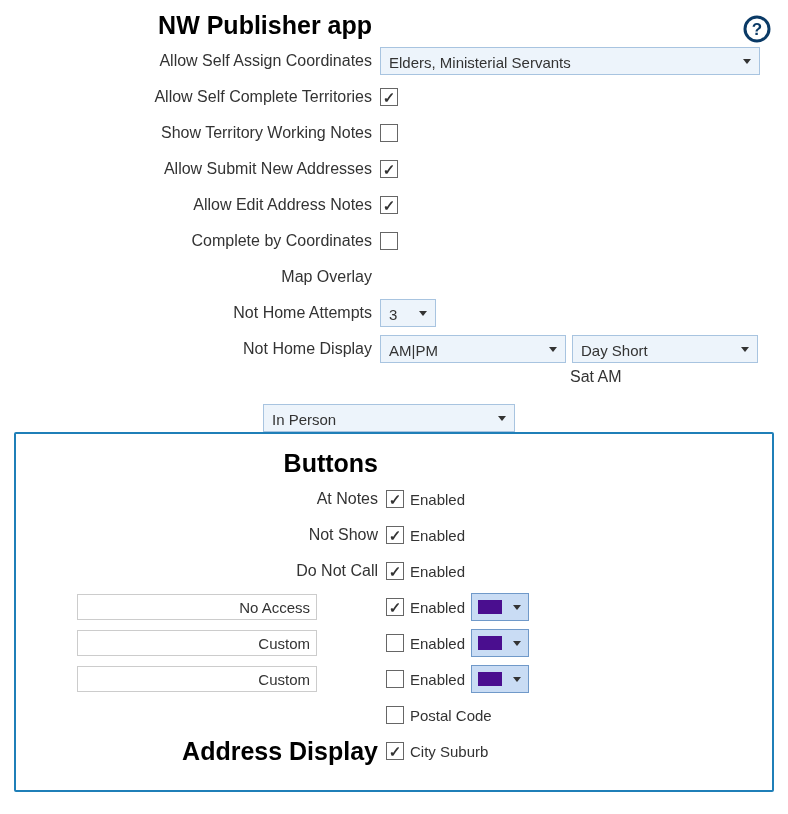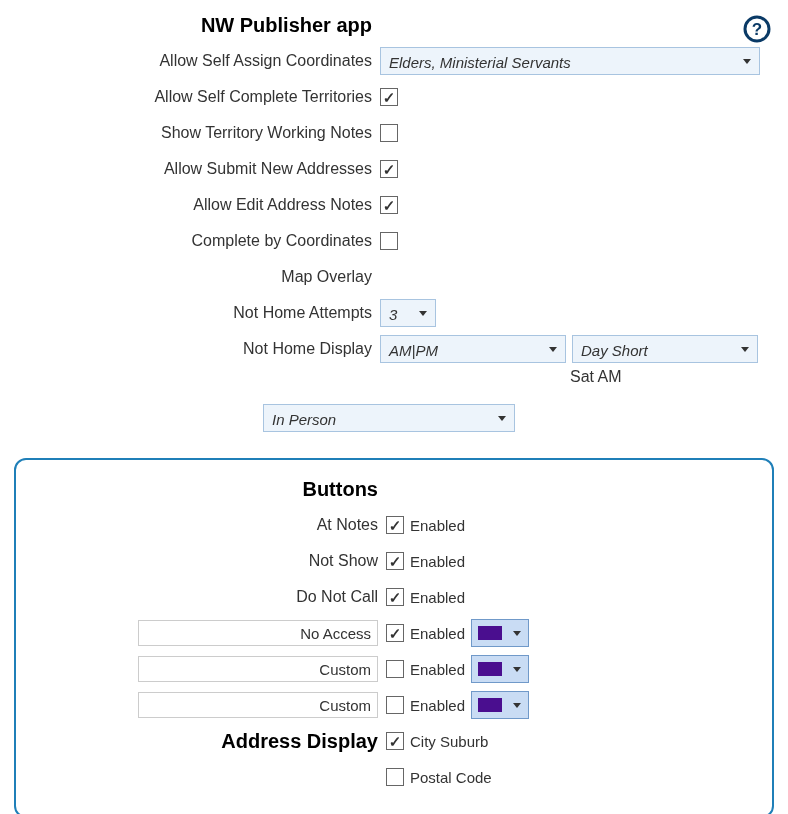--- a/index.html
+++ b/index.html
@@ -24,21 +24,21 @@
     padding-right: 8px;
     color: #333;
   }
   .control-col {
     display: flex;
     align-items: center;
     gap: 6px;
   }
   .section-title {
     font-weight: bold;
-    font-size: 20px;
+    font-size: 25px;
     color: #000;
   }
   .help-icon {
     position: absolute;
     right: 16px;
     top: 14px;
     width: 30px;
     height: 30px;
     cursor: pointer;
   }
@@ -47,21 +47,20 @@
     border: 1px solid #a8c4e0;
     background: #edf4fb;
     height: 28px;
     padding: 3px 24px 0 8px;
     position: relative;
     display: inline-flex;
     align-items: center;
     color: #333;
     cursor: pointer;
     font-size: 15px;
-    font-style: italic;
   }
   .select::after {
     content: "";
     position: absolute;
     right: 8px;
     top: 11px;
     width: 0; height: 0;
     border-left: 4px solid transparent;
     border-right: 4px solid transparent;
     border-top: 5px solid #333;
@@ -86,46 +85,46 @@
   .checkbox-label { font-size: 15px; }
   .example-text {
     padding-left: 386px;
     margin-top: -2px;
     margin-bottom: 18px;
     color: #333;
   }
   .centered-select-row {
     display:flex;
     justify-content:flex-start;
-    margin: 4px 0 26px 253px;
+    margin: 4px 0 0 253px;
     text-align: center;
   }
   .buttons-panel {
     border: 2px solid #1f7fb8;
-    border-radius: 12px;
+    border-radius: 2px;
     padding: 14px 0 18px 0;
     margin: 0 4px;
   }
   .text-input {
     border: 1px solid #ccc;
     height: 26px;
     width: 240px;
     text-align: right;
     padding: 0 6px;
     font-size: 15px;
     font-family: inherit;
     color: #333;
     background:#fff;
   }
   .input-label-col {
     width: 370px;
     text-align: right;
     padding-right: 8px;
     display:flex;
-    justify-content:flex-end;
+    justify-content:center;
   }
   .color-picker {
     border: 1px solid #7099c9;
     background: #c9dcf4;
     height: 28px;
     width: 58px;
     position: relative;
     display:inline-flex;
     align-items:center;
     justify-content:flex-start;
@@ -298,28 +297,28 @@
         <div class="control-col">
           <span class="checkbox"></span>
           <span class="checkbox-label">Enabled</span>
           <div class="color-picker">
             <div class="color-swatch" style="background: rgb(74, 14, 143);"></div>
           </div>
         </div>
       </div>
     </div>
 
+  <div class="row">
+    <div class="label-col"></div>
+    <div class="control-col">
+      <span class="checkbox"></span>
+      <span class="checkbox-label">Postal Code</span>
+    </div>
+  </div>
   <div class="row" style="margin-top:4px;">
     <div class="label-col section-title">Address Display</div>
     <div class="control-col">
       <span class="checkbox checked"></span>
       <span class="checkbox-label">City Suburb</span>
     </div>
   </div>
-  <div class="row">
-    <div class="label-col"></div>
-    <div class="control-col">
-      <span class="checkbox"></span>
-      <span class="checkbox-label">Postal Code</span>
-    </div>
-  </div>
 
 </div>
 
 </body></html>

